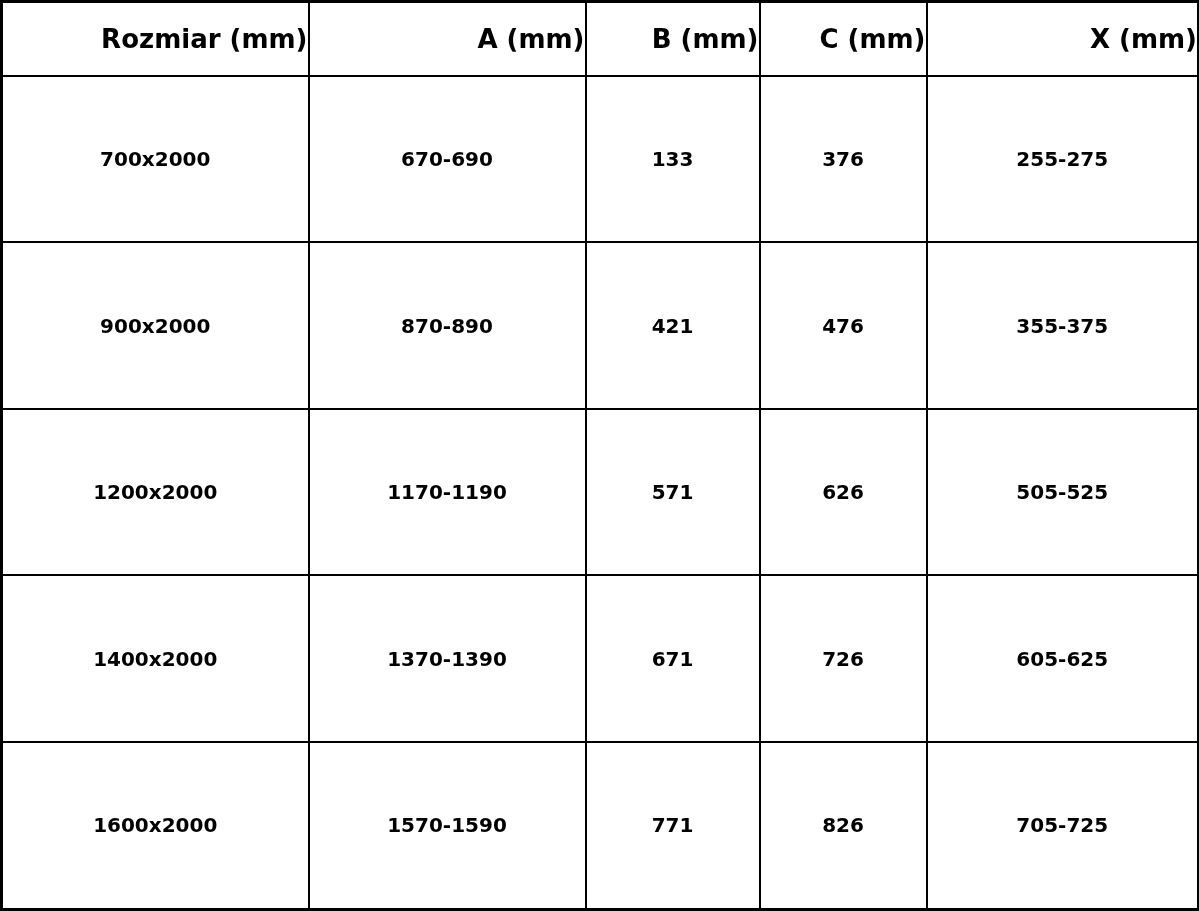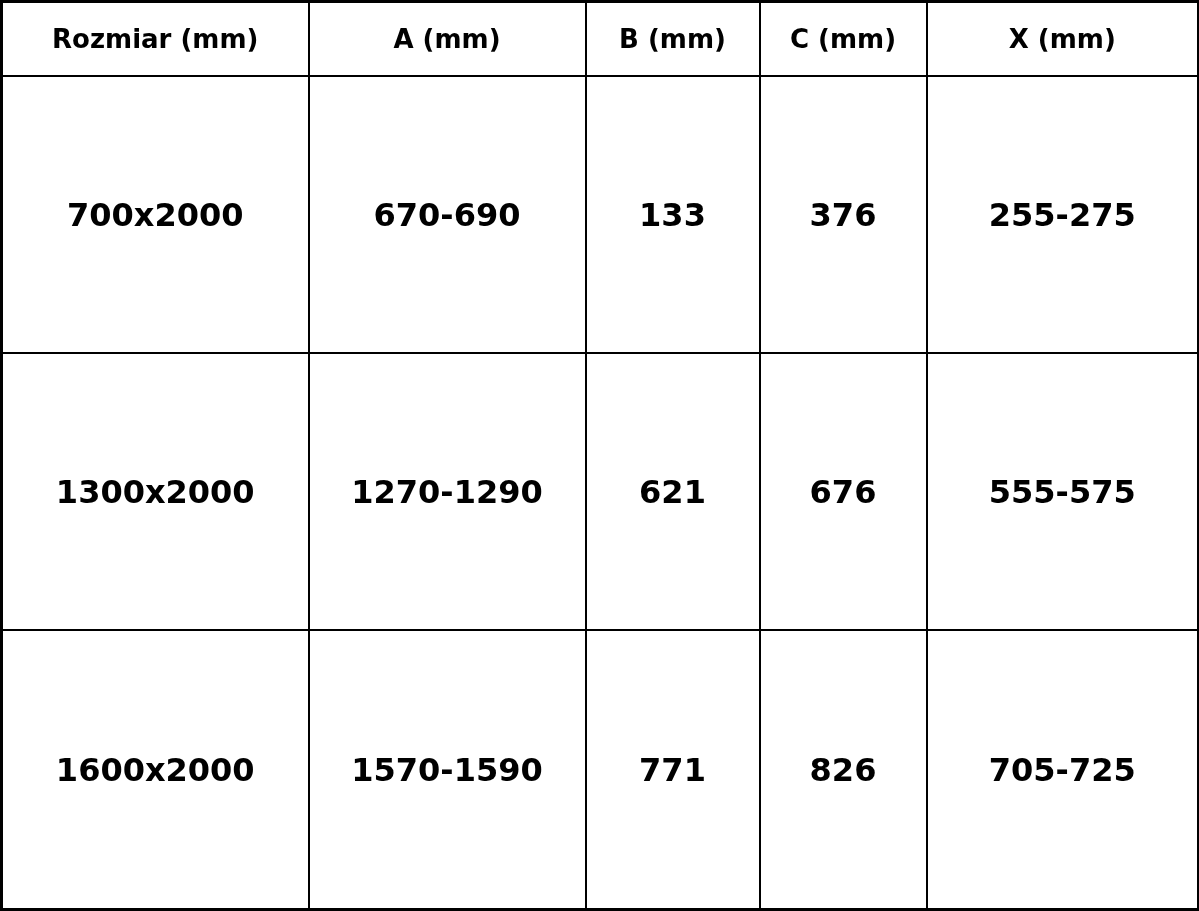--- a/index.html
+++ b/index.html
@@ -30,23 +30,24 @@
     border: 2px solid #000000;
     text-align: center;
     vertical-align: middle;
     font-weight: bold;
     padding: 0;
     white-space: nowrap;
   }
   table.size-table thead th {
     font-size: 26px;
     height: 72px;
+    text-align: right;
   }
   table.size-table tbody td {
-    font-size: 32px;
+    font-size: 20px;
     height: 70px;
   }
   
   col.c0 { width: 307px; }
   col.c1 { width: 277px; }
   col.c2 { width: 174px; }
   col.c3 { width: 167px; }
   col.c4 { width: 272px; }
 
   
@@ -78,25 +79,39 @@
     </thead>
     <tbody>
       <tr>
         <td>700x2000</td>
         <td>670-690</td>
         <td>133</td>
         <td>376</td>
         <td>255-275</td>
       </tr>
       <tr>
-        <td>1300x2000</td>
-        <td>1270-1290</td>
-        <td>621</td>
-        <td>676</td>
-        <td>555-575</td>
+        <td>900x2000</td>
+        <td>870-890</td>
+        <td>421</td>
+        <td>476</td>
+        <td>355-375</td>
+      </tr>
+      <tr>
+        <td>1200x2000</td>
+        <td>1170-1190</td>
+        <td>571</td>
+        <td>626</td>
+        <td>505-525</td>
+      </tr>
+      <tr>
+        <td>1400x2000</td>
+        <td>1370-1390</td>
+        <td>671</td>
+        <td>726</td>
+        <td>605-625</td>
       </tr>
       <tr>
         <td>1600x2000</td>
         <td>1570-1590</td>
         <td>771</td>
         <td>826</td>
         <td>705-725</td>
       </tr>
     </tbody>
   </table>

